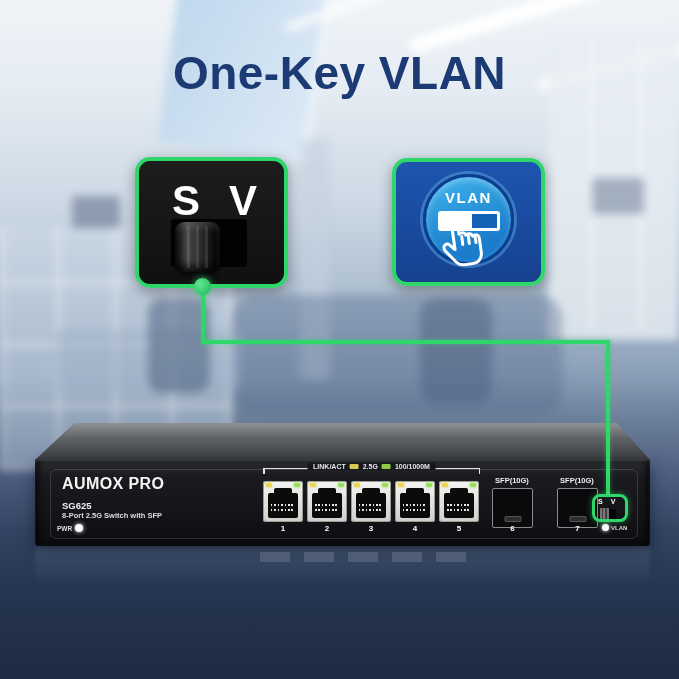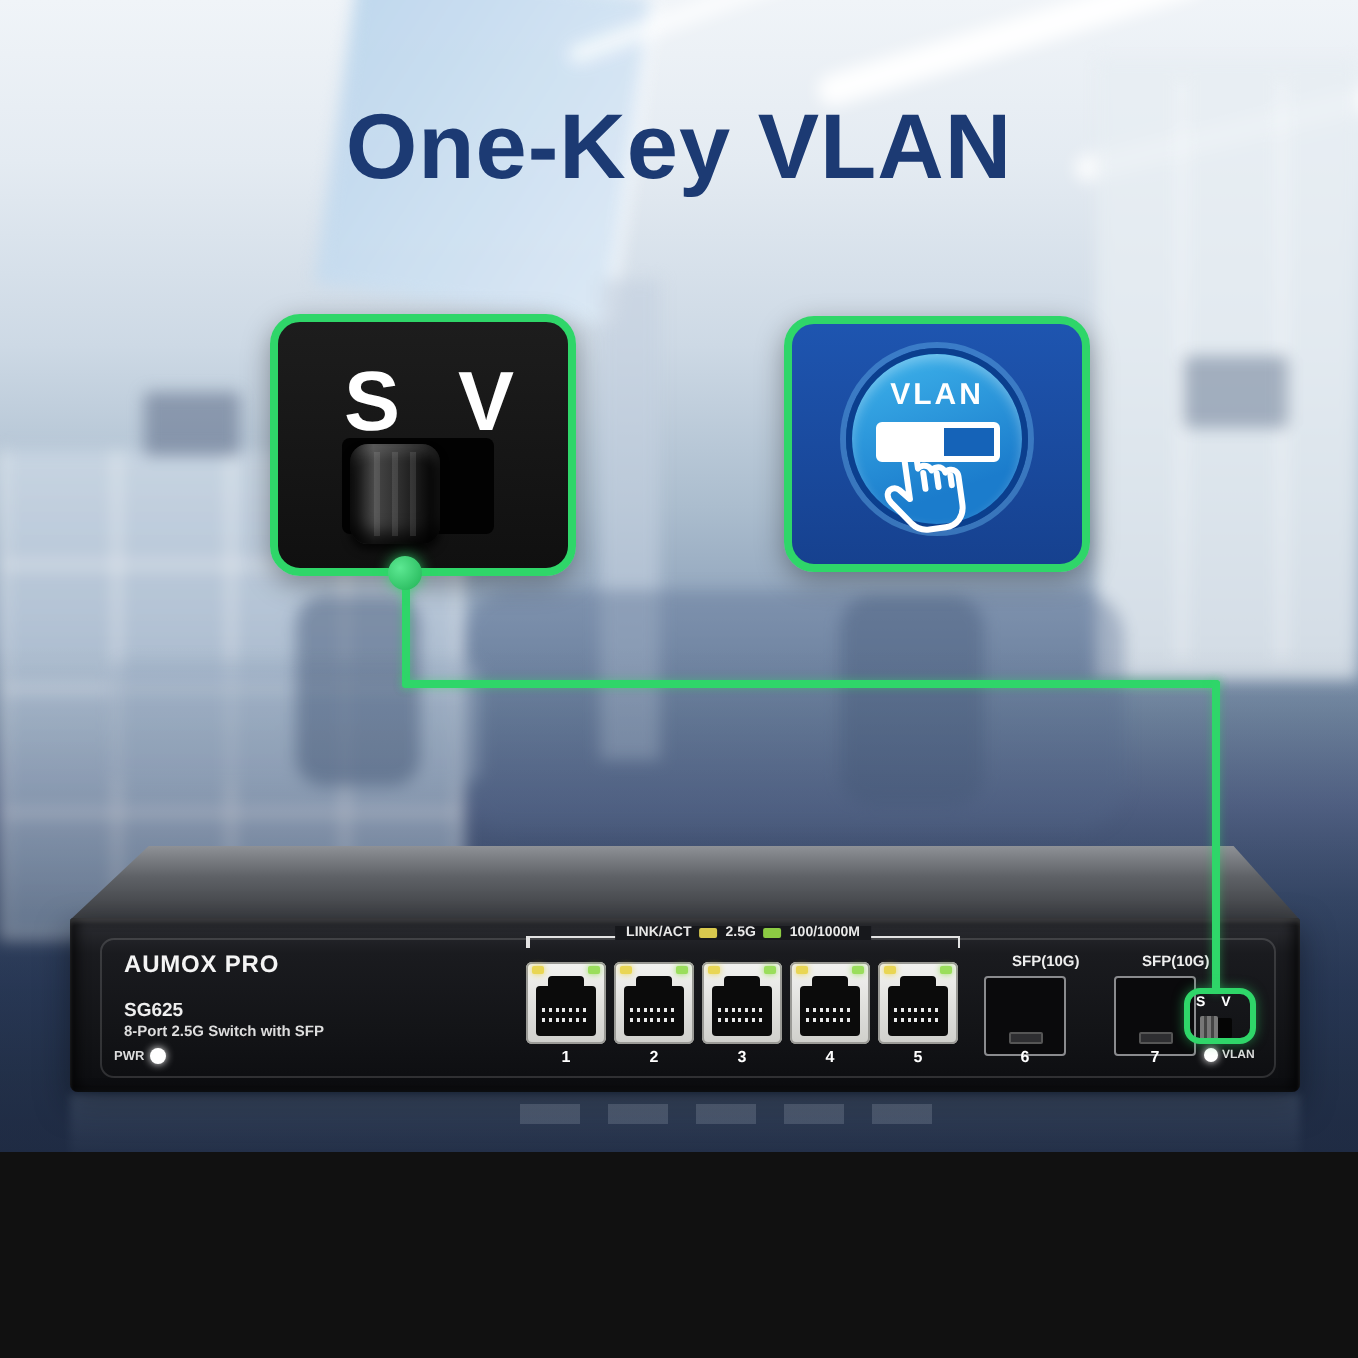--- a/index.html
+++ b/index.html
@@ -1,17 +1,17 @@
 <!DOCTYPE html>
 <html><head>
 <meta charset="utf-8">
 <style>
   html,body{margin:0;padding:0;background:#111;}
   *{box-sizing:border-box;font-family:"Liberation Sans",sans-serif;}
-  .stage{position:relative;width:679px;height:576px;margin:0 auto;overflow:hidden;
+  .stage{position:relative;width:679px;height:679px;margin:0 auto;overflow:hidden;
     background:linear-gradient(180deg,#f0f4f8 0%,#e4ebf2 14%,#cdd9e5 30%,#abbdce 44%,
       #8ea2ba 54%,#70859f 62%,#57678b 70%,#3d5071 78%,#2e4060 86%,#263650 94%,#22304b 100%);}
   
   .scene{position:absolute;inset:0;z-index:1;filter:blur(4px);}
   .scene div{position:absolute;}
   .glass-corner{left:168px;top:-12px;width:150px;height:165px;transform:rotate(8deg);
     background:linear-gradient(115deg,#b9d4ec,#ddeaf6);opacity:.9;border-right:3px solid #fff;}
   .ceil1{left:405px;top:10px;width:200px;height:16px;transform:rotate(-17deg);background:#fff;opacity:.95;border-radius:8px;}
   .ceil2{left:535px;top:58px;width:175px;height:13px;transform:rotate(-14deg);background:#fff;opacity:.85;border-radius:7px;}
   .ceil3{left:280px;top:-2px;width:150px;height:10px;transform:rotate(-20deg);background:#fff;opacity:.7;border-radius:5px;}
@@ -70,21 +70,21 @@
     border:3px solid #2fd669;border-radius:8px;box-shadow:0 0 6px rgba(47,214,105,.5);}
   
   .device{position:absolute;z-index:3;left:0;top:0;width:679px;height:679px;pointer-events:none;}
   .dev-top{position:absolute;left:35px;top:423px;width:615px;height:37px;
     clip-path:polygon(6.4% 0,94.6% 0,100% 100%,0 100%);
     background:linear-gradient(180deg,#8e9196 0%,#5e6166 42%,#3a3c40 100%);}
   .dev-front{position:absolute;left:35px;top:459px;width:615px;height:87px;border-radius:2px 2px 4px 4px;
     background:linear-gradient(180deg,#2e2f34 0%,#1a1b1f 20%,#131417 65%,#0c0d10 100%);
     box-shadow:inset 0 2px 2px rgba(255,255,255,.15), inset 4px 0 6px rgba(0,0,0,.6), inset -4px 0 6px rgba(0,0,0,.6), 0 6px 16px rgba(10,14,24,.55);}
   .dev-bezel{position:absolute;left:50px;top:469px;width:588px;height:70px;border:1px solid rgba(255,255,255,.14);border-radius:7px;}
-  .brand{position:absolute;left:62px;top:475px;font-size:12px;font-weight:700;letter-spacing:.4px;color:#f4f4f4;}
+  .brand{position:absolute;left:62px;top:475px;font-size:16px;font-weight:700;letter-spacing:.4px;color:#f4f4f4;}
   .model{position:absolute;left:62px;top:500px;font-size:9.5px;font-weight:700;color:#eee;}
   .descr{position:absolute;left:62px;top:511px;font-size:7.5px;font-weight:700;color:#ddd;}
   .pwr{position:absolute;left:57px;top:524px;display:flex;align-items:center;gap:3px;}
   .pwr .lbl{font-size:6.5px;font-weight:700;color:#ddd;}
   .led-dot{width:8px;height:8px;border-radius:50%;background:#fff;box-shadow:0 0 4px #fff;}
   .legend{position:absolute;left:263px;top:468px;width:217px;height:8px;border-top:1.5px solid #e3e3e3;}
   .legend::before,.legend::after{content:"";position:absolute;top:0;width:1.5px;height:5px;background:#e3e3e3;}
   .legend::before{left:0;} .legend::after{right:0;}
   .legend-strip{position:absolute;left:50%;top:-6px;transform:translateX(-50%);
     display:flex;align-items:center;gap:4px;background:#17181c;padding:0 6px;white-space:nowrap;}
@@ -95,21 +95,21 @@
     background:linear-gradient(#f4f4f2,#cfcfcb);box-shadow:inset 0 0 0 1px #9a9a96;}
   .port .led{position:absolute;top:2px;width:6px;height:4px;border-radius:1px;}
   .port .led.y{left:3px;background:#e9d654;box-shadow:0 0 3px #e9d654;}
   .port .led.g{right:3px;background:#9ade5c;box-shadow:0 0 3px #9ade5c;}
   .jack{position:absolute;left:5px;top:12px;width:30px;height:25px;background:#0b0b0b;border-radius:2px;}
   .jack::before{content:"";position:absolute;left:6px;top:-5px;width:18px;height:6px;background:#0b0b0b;border-radius:2px 2px 0 0;}
   .pins{position:absolute;left:3px;width:24px;height:2px;
     background:repeating-linear-gradient(90deg,#e8e8e8 0 1.5px,transparent 1.5px 3.4px);}
   .pins.r1{top:11px;} .pins.r2{top:16px;}
   .pnum{position:absolute;top:524px;width:40px;text-align:center;font-size:8px;font-weight:700;color:#fff;}
-  .sfp-label{position:absolute;top:476px;width:44px;font-size:7.5px;font-weight:700;color:#eee;margin-left:16px;}
+  .sfp-label{position:absolute;top:476px;width:44px;text-align:center;font-size:7.5px;font-weight:700;color:#eee;}
   .sfp{position:absolute;top:488px;width:41px;height:40px;background:#0a0a0c;border:1.5px solid #8a8b8e;border-radius:2px;}
   .sfp::after{content:"";position:absolute;left:50%;bottom:5px;transform:translateX(-50%);width:15px;height:4px;
     background:#2e2e31;border:1px solid #555;border-radius:1px;}
   .sv-dev{position:absolute;left:598px;top:498px;display:flex;gap:8px;}
   .sv-dev span{font-size:7px;font-weight:700;color:#fff;}
   .dev-slider{position:absolute;left:600px;top:509px;width:16px;height:10px;background:#050505;border-radius:1px;}
   .dev-slider::before{content:"";position:absolute;left:0;top:-1px;width:9px;height:12px;border-radius:1px;
     background:repeating-linear-gradient(90deg,#777 0 2px,#444 2px 3.5px);}
   .vlan-led{position:absolute;left:602px;top:524px;display:flex;align-items:center;gap:2px;}
   .vlan-led .lbl{font-size:6px;font-weight:700;color:#ddd;}

